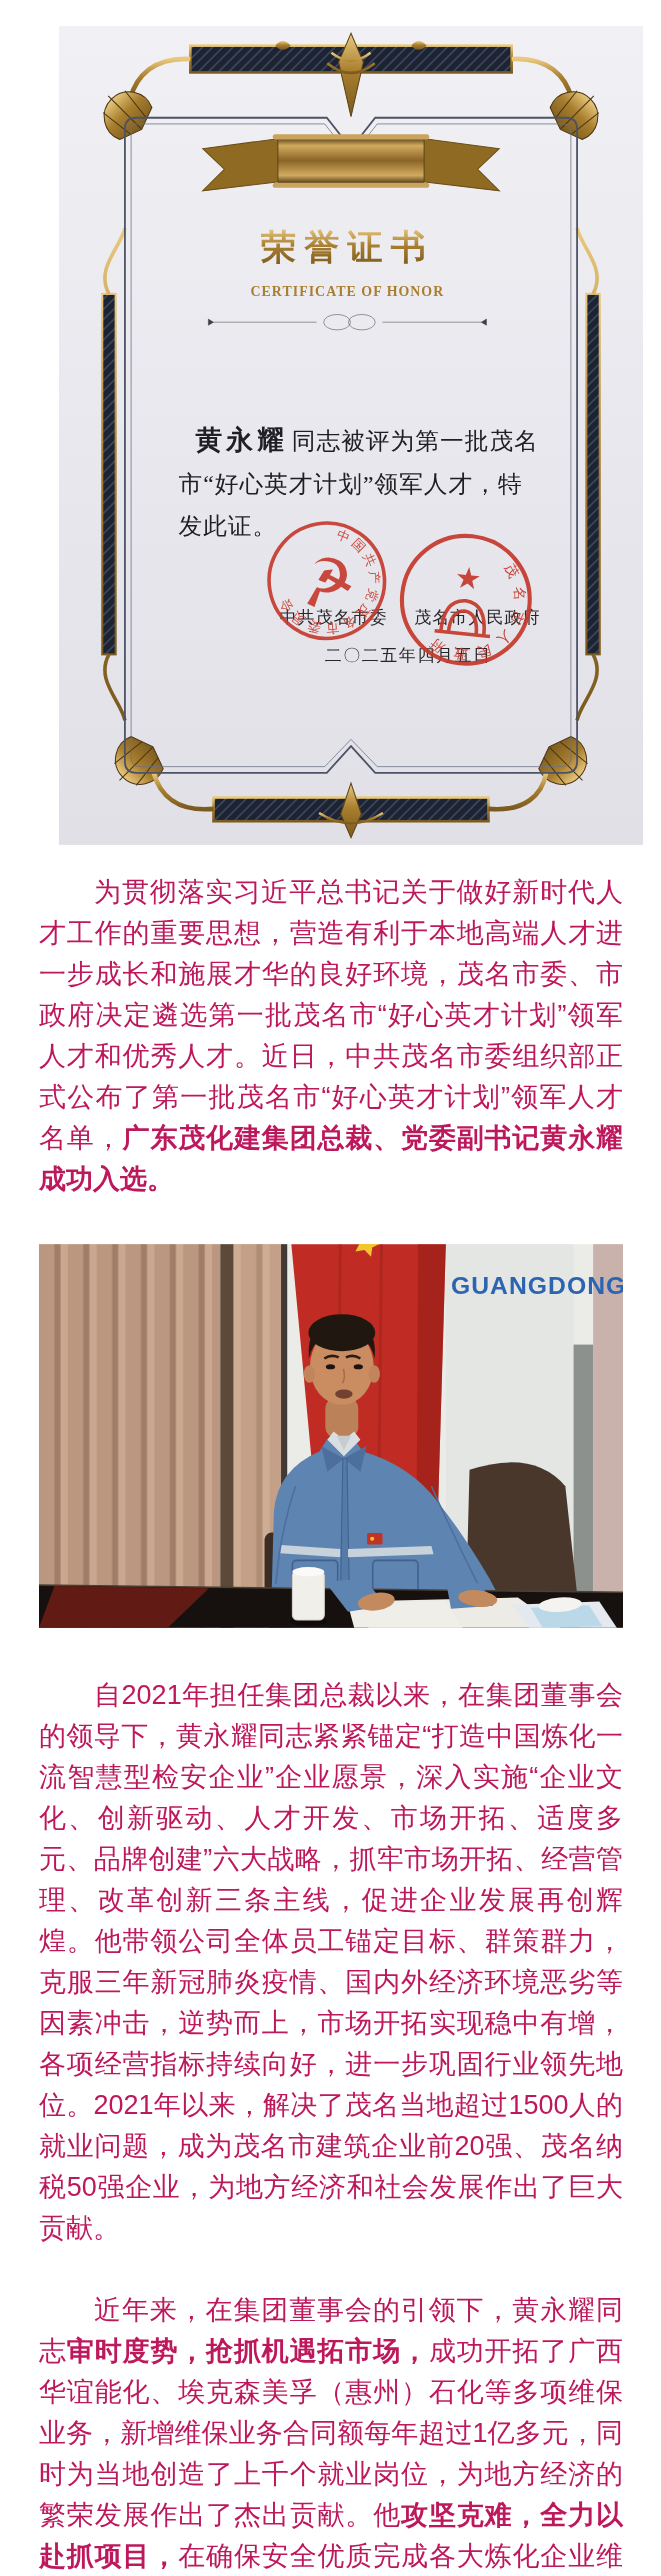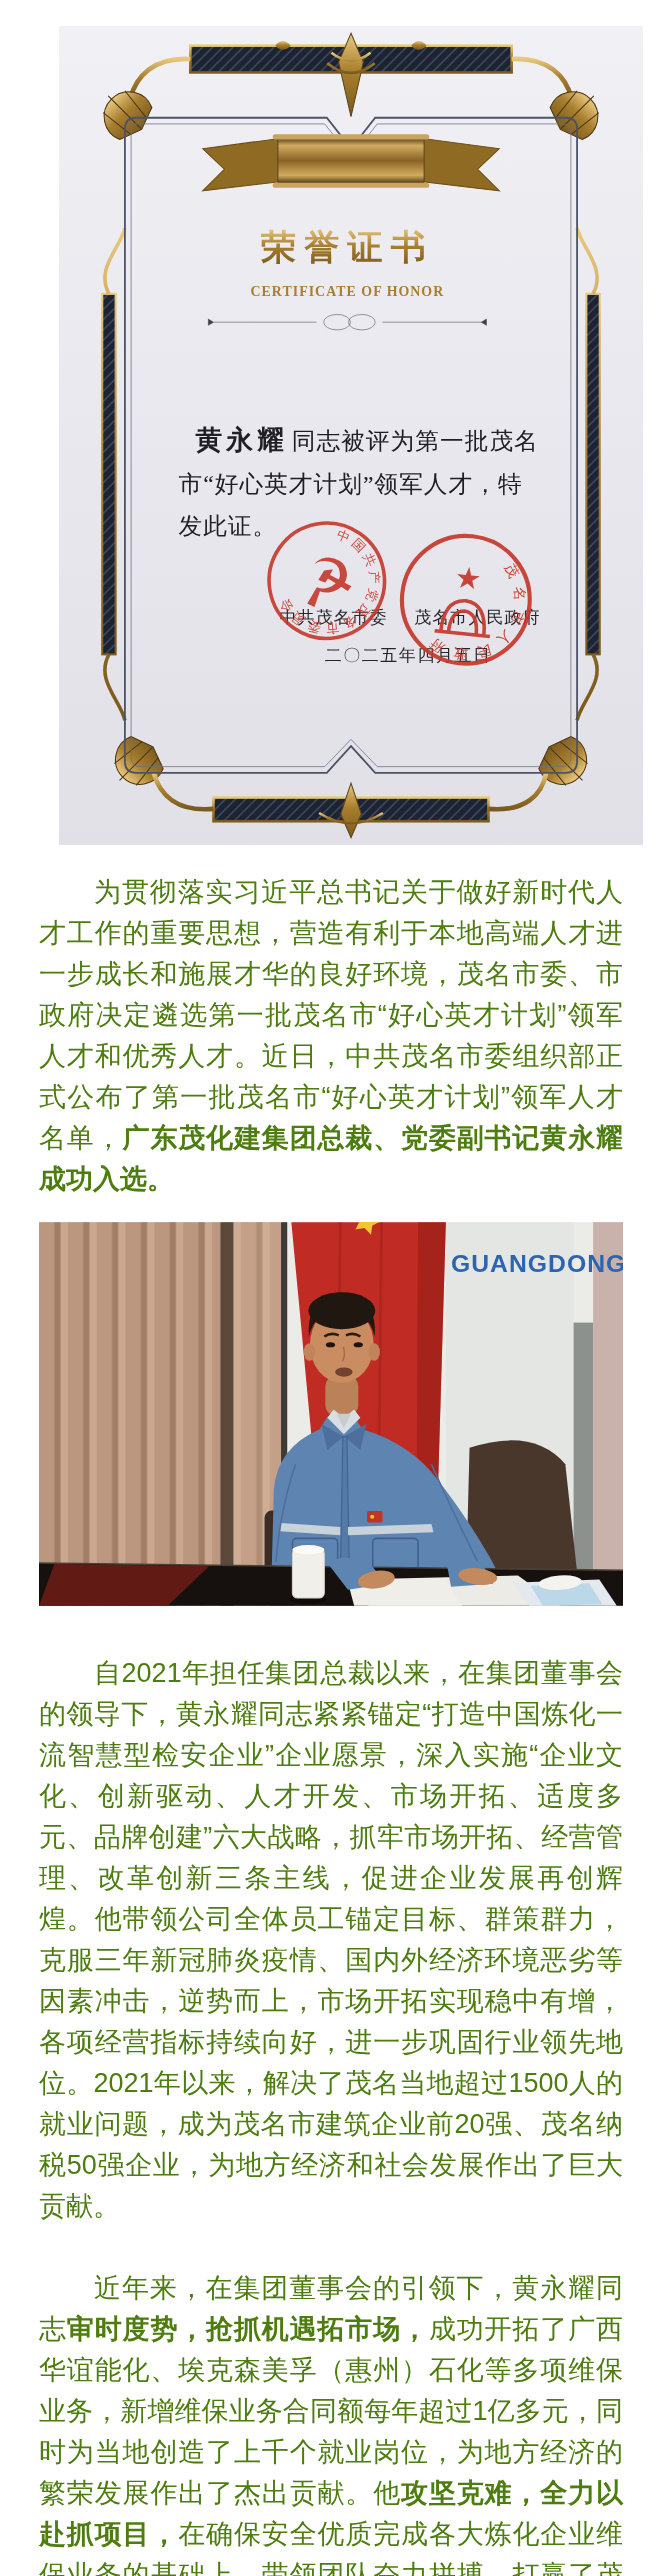--- a/index.html
+++ b/index.html
@@ -3,27 +3,27 @@
 <meta charset="utf-8">
 <style>
   html,body{margin:0;padding:0;}
   body{
     width:662px;height:4092px;overflow:hidden;
     background:#ffffff;
     font-family:"Liberation Sans",sans-serif;
   }
   .cert-wrap{margin:26px 39px 0;padding-left:20px;}
   svg.cert{display:block;width:584px;height:819px;}
-  .photo-wrap{margin:22px 39px 0;}
+  .photo-wrap{margin:44px 39px 0;}
   svg.photo{display:block;width:584px;height:384px;}
   .article{margin:27px 39px 0;}
   .article.body-art{margin-top:47px;}
   .para{
     margin:0;
-    font-size:27px;line-height:41px;color:#4d7c0f;
+    font-size:27px;line-height:41px;color:#be185d;
     text-align:justify;text-indent:55px;
   }
   .para + .para{margin-top:41px;}
   .para .b{font-weight:700;}
   text{user-select:none;}
 </style>
 </head>
 <body>
 
 <div class="cert-wrap">

